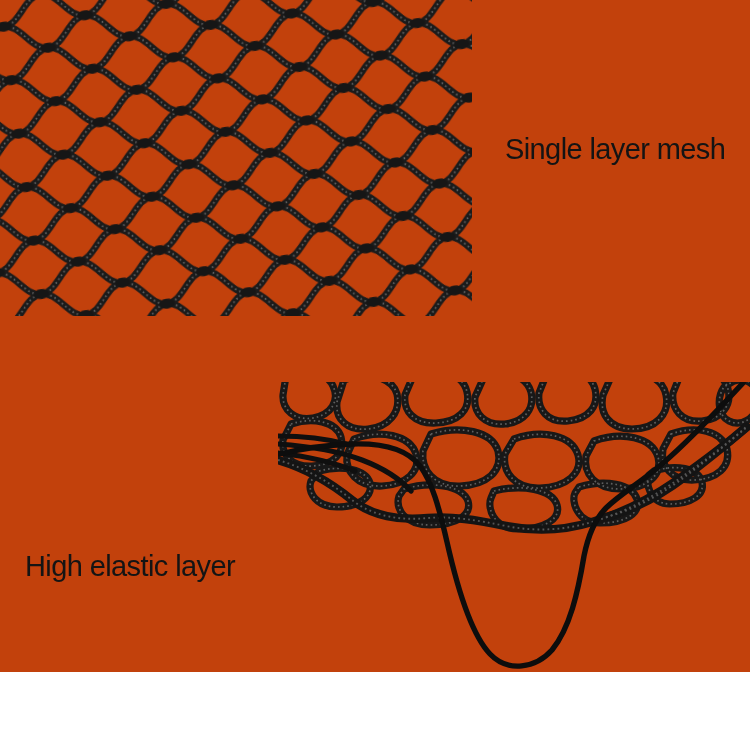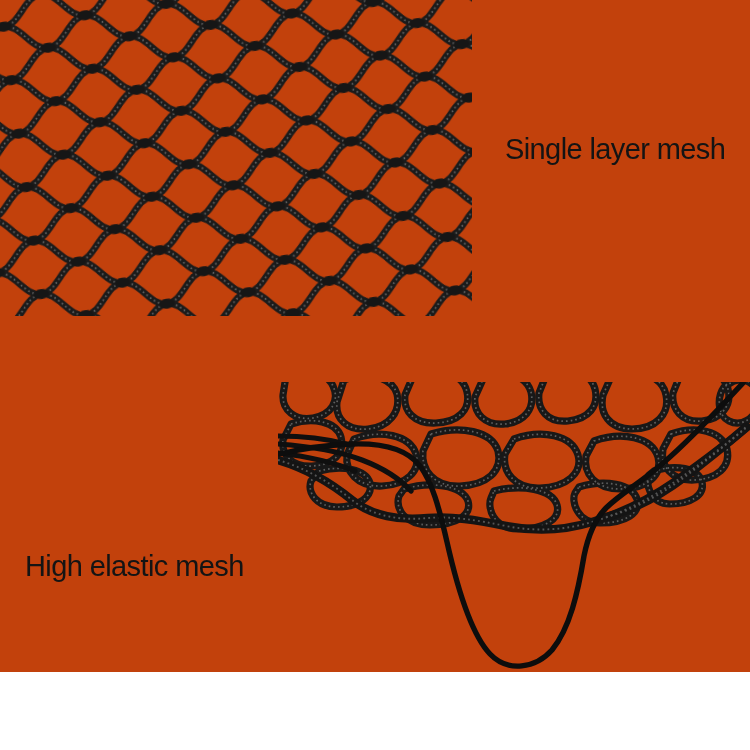--- a/index.html
+++ b/index.html
@@ -87,15 +87,15 @@
       <path d="M278,444 C306,446 336,450 362,460 C383,468 399,478 411,491"></path>
       <path d="M278,453 C304,456 330,461 355,471"></path>
       <path d="M278,436 C301,436 324,438 346,444"></path>
     </g>
 
     <path d="M743,383 C718,410 688,442 662,464 C640,483 620,494 606,508 C594,520 588,536 584,556
              C578,592 570,628 552,650 C536,668 508,673 490,654 C470,633 456,582 447,542
              C439,507 432,482 420,466 C407,449 382,443 352,444 C326,445 300,449 280,454" fill="none" stroke="#0d0d0d" stroke-width="5.4" stroke-linecap="round"></path>
   </svg>
 
-  <div class="caption" id="rope-caption">High elastic mesh</div>
+  <div class="caption" id="rope-caption">High elastic layer</div>
 
 </div>
 
 </body></html>

